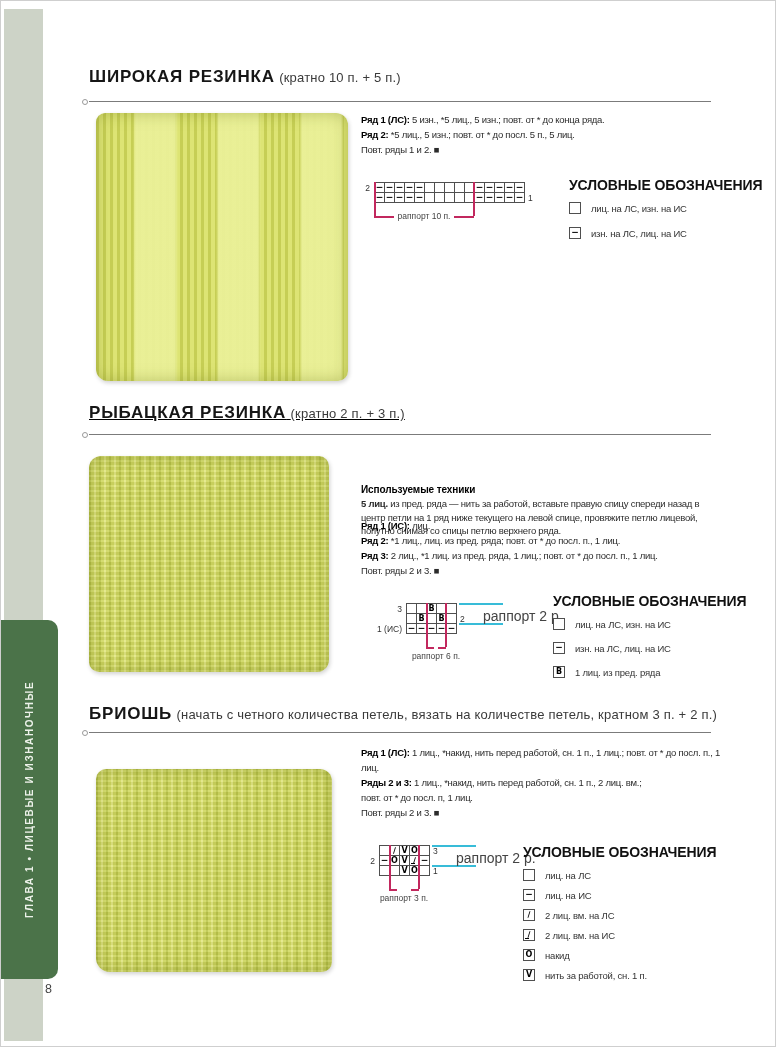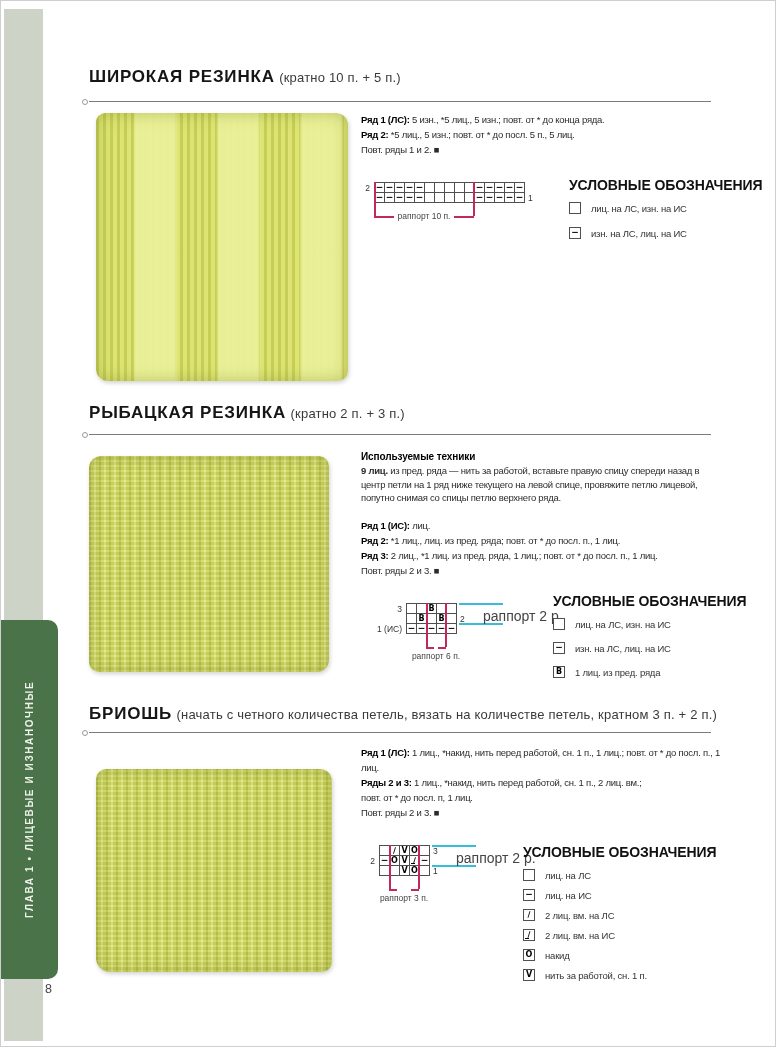--- a/index.html
+++ b/index.html
@@ -38,21 +38,21 @@
   #swatch3{left:95px;top:768px;width:236px;height:203px;border-radius:10px 12px 10px 14px;
     background-color:#d2da62;
     background-image:
       repeating-linear-gradient(0deg,rgba(255,255,255,.10) 0 2px,rgba(0,0,0,.05) 2px 5px),
       repeating-linear-gradient(90deg,#bcc64b 0 2px,#d2da62 2px 5px,#e3e883 5px 7px,#cfd75f 7px 10px);}
   
   .instr{position:absolute;left:360px;width:368px;font-size:9.5px;line-height:15px;
          letter-spacing:-.25px;color:#2b2b2b;}
   .instr-line b{color:#000;}
   .tech{position:absolute;left:360px;top:450px;width:360px;color:#2b2b2b;}
-  .tech-header{font-size:10px;font-weight:bold;color:#000;margin-bottom:2px;letter-spacing:-.1px;}
+  .tech-header{font-size:10px;font-weight:bold;color:#000;margin-bottom:2px;letter-spacing:-.1px;margin-top:33px;}
   .tech-text{margin:0;font-size:9.5px;line-height:13.5px;letter-spacing:-.25px;}
   
   .legend{position:absolute;}
   .legend-header{font-size:14px;font-weight:bold;color:#111;margin-bottom:9px;letter-spacing:-.1px;}
   .legend-row{display:flex;align-items:center;}
   .legend-sym{position:relative;width:12px;height:12px;border:1.2px solid #4f4f4f;background:#fff;
               box-sizing:border-box;text-align:center;font:600 8px/9px "DejaVu Sans",sans-serif;color:#000;
               flex:0 0 auto;margin-right:10px;}
   .legend-text{font-size:9.5px;color:#333;letter-spacing:-.2px;white-space:nowrap;}
   
@@ -137,29 +137,29 @@
       <div class="legend-row" style="margin-bottom: 13px;">
         <div class="legend-sym sym-empty"></div>
         <div class="legend-text">лиц. на ЛС, изн. на ИС</div>
       </div>
       <div class="legend-row" style="margin-bottom: 13px;">
         <div class="legend-sym sym-dash">−</div>
         <div class="legend-text">изн. на ЛС, лиц. на ИС</div>
       </div>
     </div>
 
-  <div class="pattern-title" style="top:402px;">
+  <div class="pattern-title" style="top:402px;text-decoration:underline;">
     <span class="title-caps">РЫБАЦКАЯ РЕЗИНКА</span>
     <span class="title-sub">(кратно 2 п. + 3 п.)</span>
   </div>
   <div class="rule" style="top:433px;"></div>
   <div class="swatch" id="swatch2"></div>
   <div class="tech">
     <div class="tech-header">Используемые техники</div>
-    <p class="tech-text"><b>9 лиц.</b> <span>из пред. ряда — нить за работой, вставьте правую спицу спереди назад в центр петли на 1 ряд ниже текущего на левой спице, провяжите петлю лицевой, попутно снимая со спицы петлю верхнего ряда.</span></p>
+    <p class="tech-text"><b>5 лиц.</b> <span>из пред. ряда — нить за работой, вставьте правую спицу спереди назад в центр петли на 1 ряд ниже текущего на левой спице, провяжите петлю лицевой, попутно снимая со спицы петлю верхнего ряда.</span></p>
   </div>
   <div class="instr" style="top:517px;">
       <div class="instr-line"><b>Ряд 1 (ИС): </b>лиц.</div>
       <div class="instr-line"><b>Ряд 2: </b>*1 лиц., лиц. из пред. ряда; повт. от * до посл. п., 1 лиц.</div>
       <div class="instr-line"><b>Ряд 3: </b>2 лиц., *1 лиц. из пред. ряда, 1 лиц.; повт. от * до посл. п., 1 лиц.</div>
       <div class="instr-line">Повт. ряды 2 и 3. ■</div>
     </div>
   <div class="chart" id="chart2" style="left:360px;top:602px;width:230px;height:70px;">
       <div class="crl" style="left: 0px; top: 1px; width: 41px;">3</div>
       <div class="cell" style="left: 45px; top: 0px;"></div>

